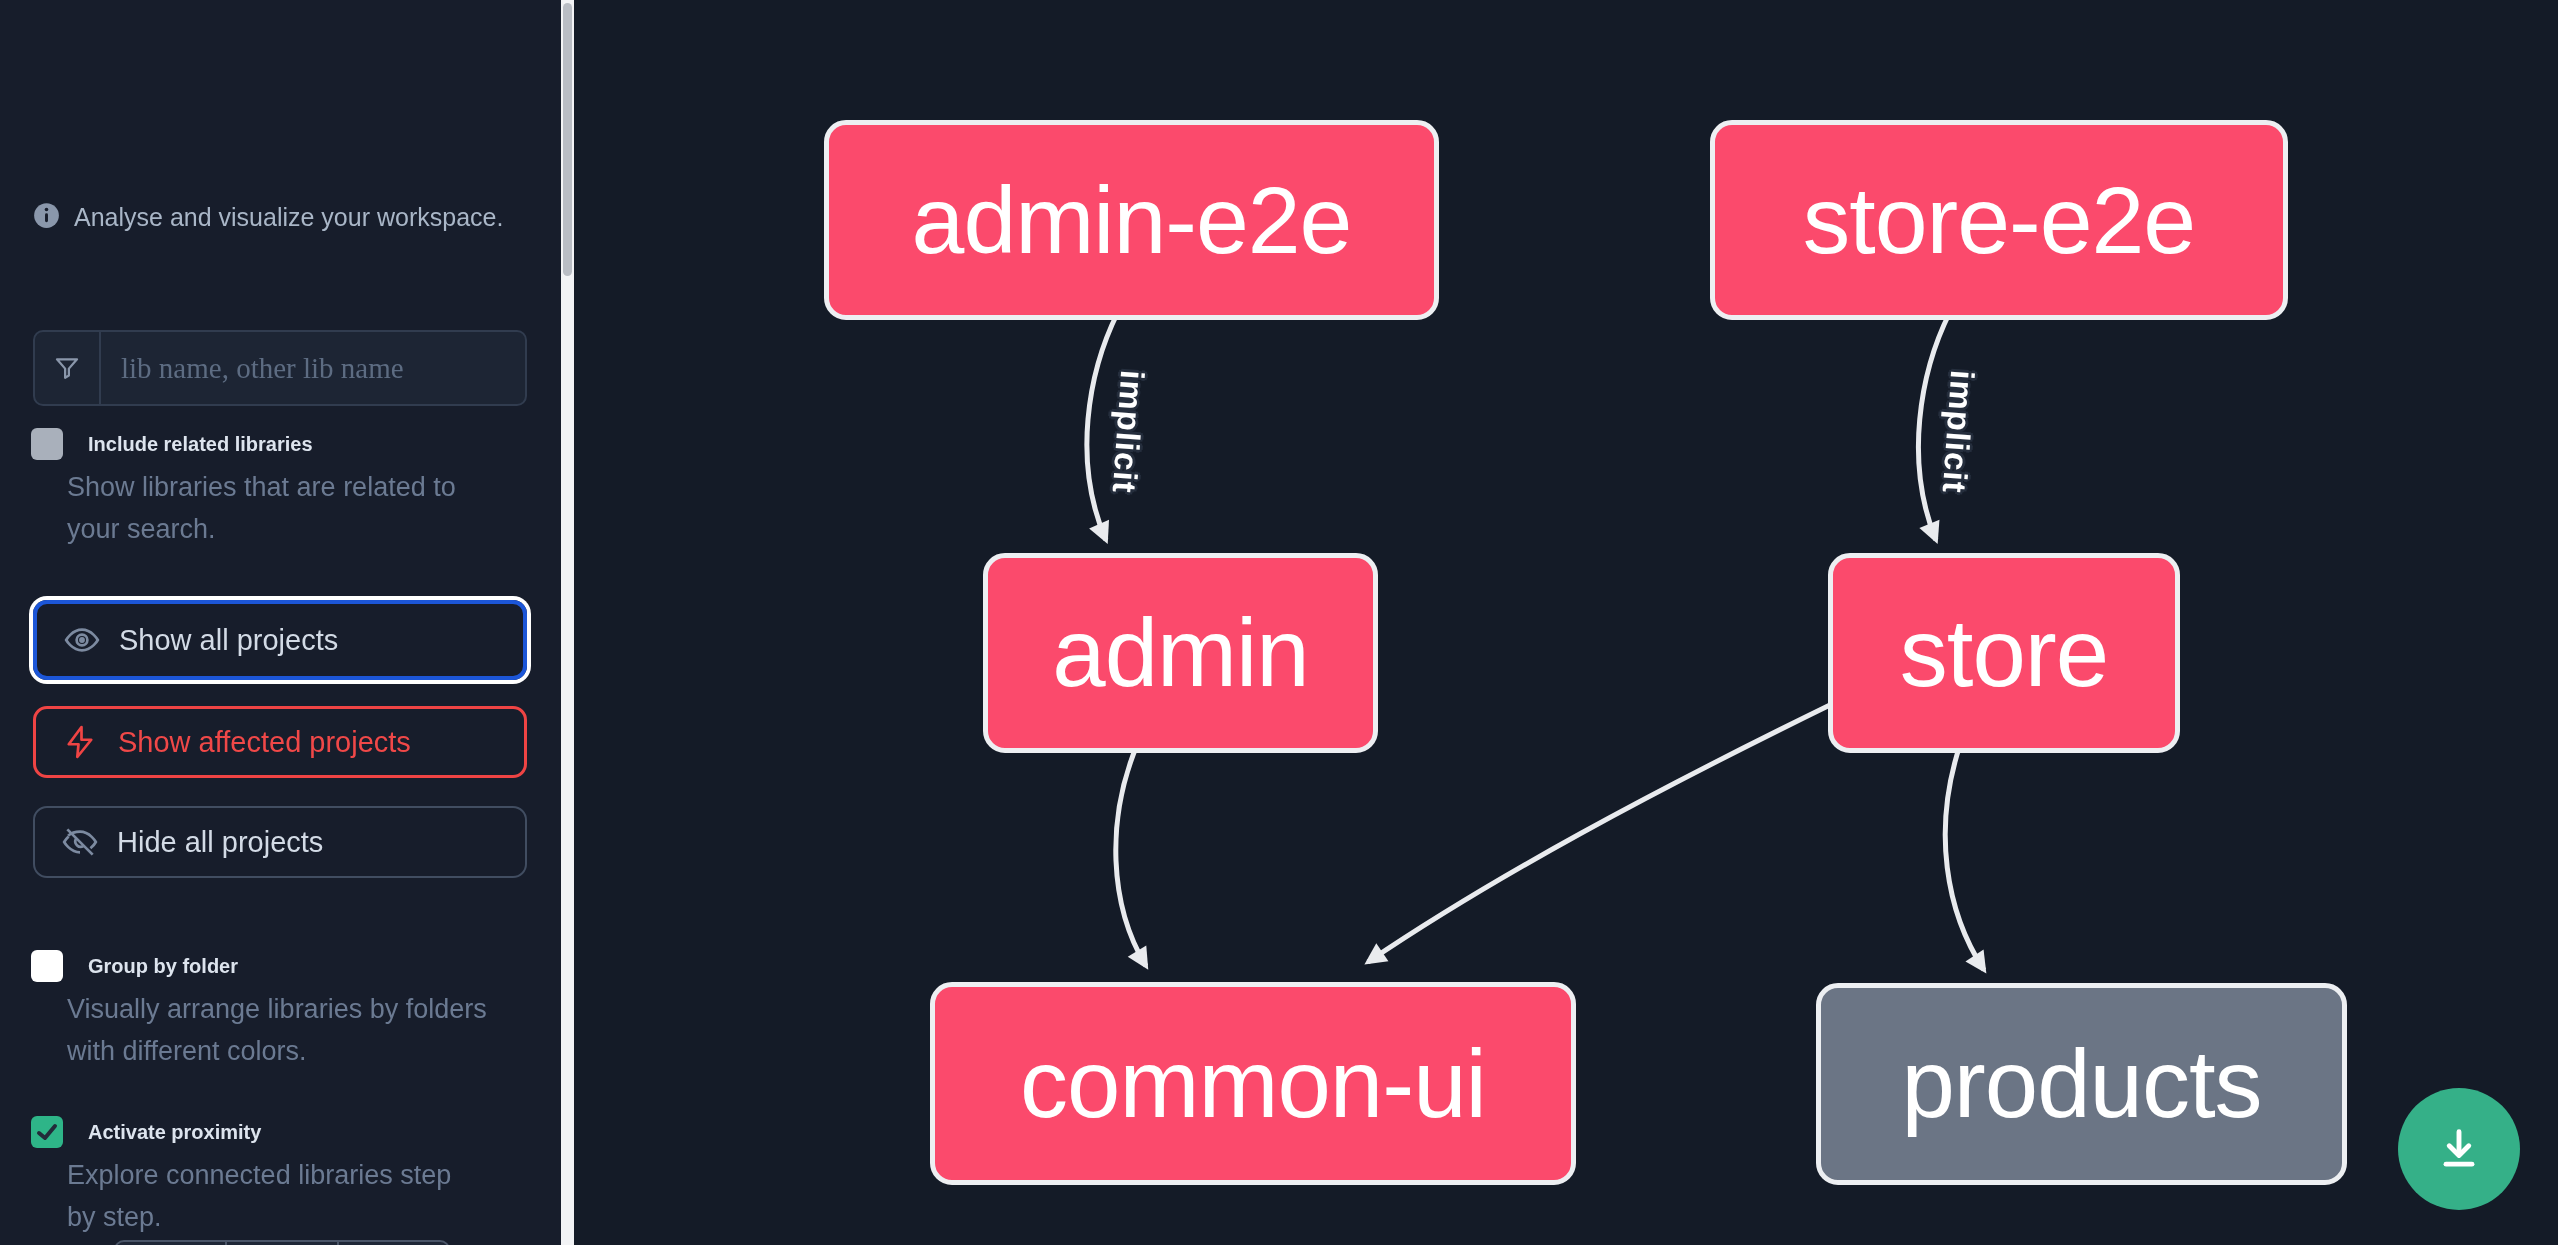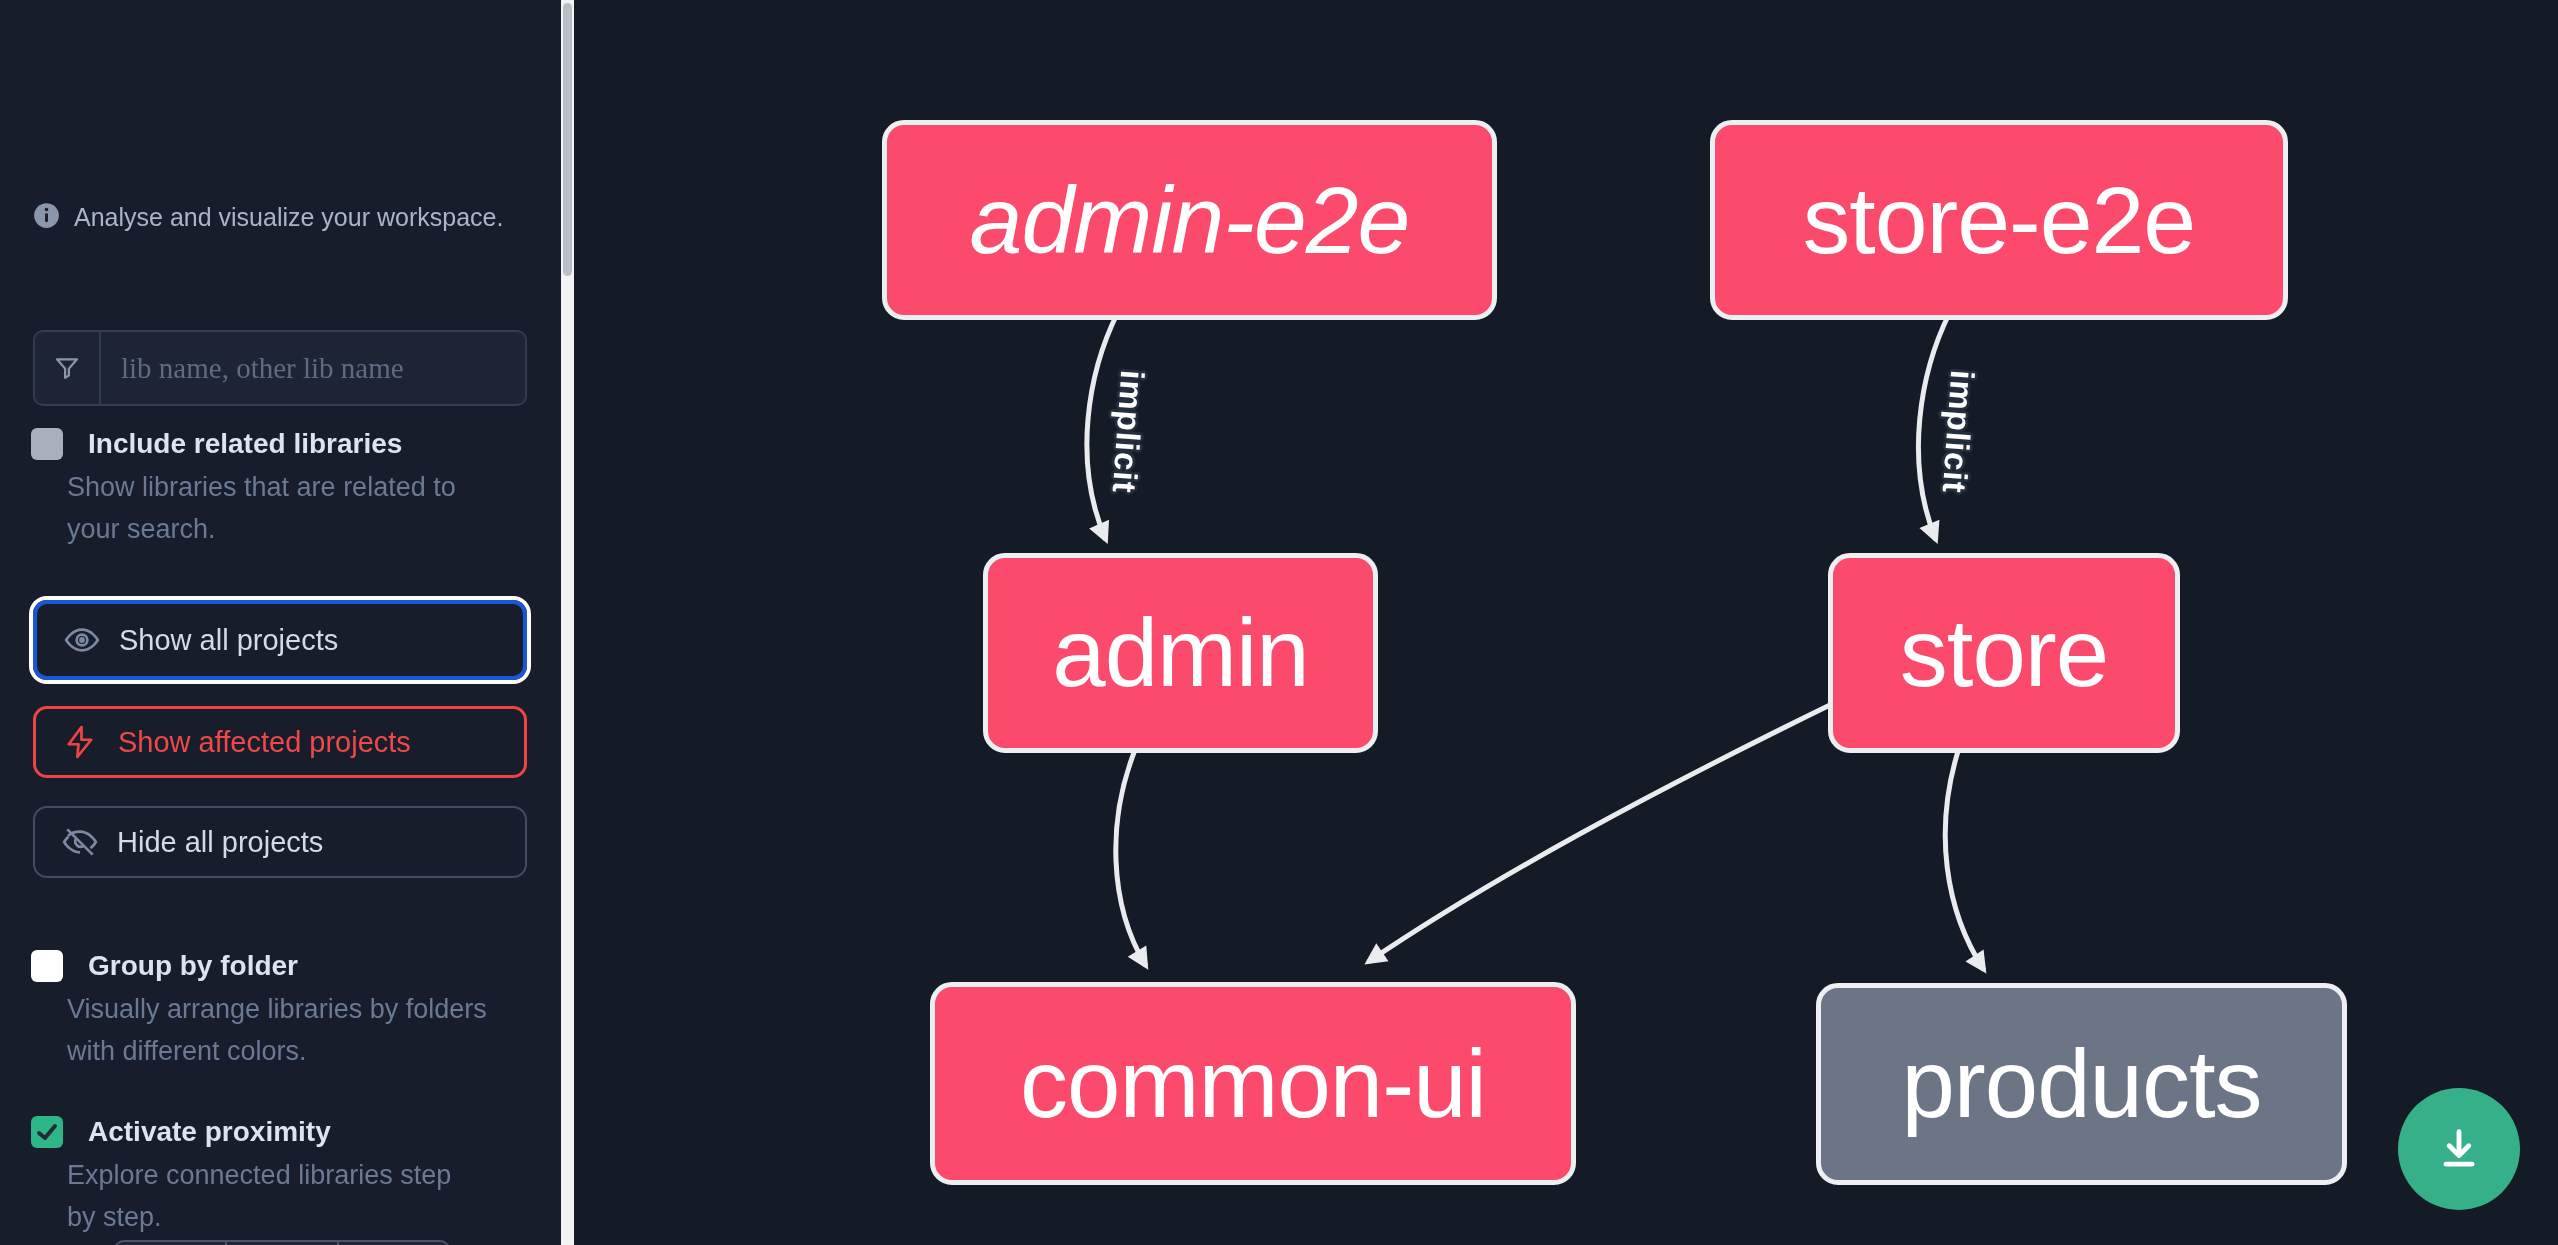--- a/index.html
+++ b/index.html
@@ -37,21 +37,21 @@
       border-right:2px solid #313c4f;}
   #filter-input{flex:1;background:transparent;border:none;outline:none;color:#cfd8e3;
       font-size:29px;padding:0 20px;font-family:Liberation Serif, serif;}
   #filter-input::placeholder{color:#5d6c82;}
 
   .opt-row{position:absolute;left:31px;width:470px;}
   .opt-box{position:absolute;left:0;top:2px;width:32px;height:32px;border-radius:6px;cursor:pointer;}
   .opt-box.plain1{background:#a9b0bb;}
   .opt-box.plain2{background:#ffffff;}
   .opt-box.checked{background:#2eb588;display:flex;align-items:center;justify-content:center;}
-  .opt-label{margin-left:57px;font-size:28px;font-weight:700;color:#dde4ee;line-height:36px;}
+  .opt-label{margin-left:57px;font-size:20px;font-weight:700;color:#dde4ee;line-height:36px;}
   .opt-desc{margin-left:36px;width:420px;font-size:27px;color:#6b7a92;line-height:42px;margin-top:4px;}
 
   .sb-btn{position:absolute;left:33px;width:494px;box-sizing:border-box;border-radius:14px;
       display:flex;align-items:center;cursor:pointer;background:transparent;}
   .sb-btn .bicon{margin-left:26px;width:38px;height:38px;flex:0 0 38px;display:flex;align-items:center;}
   .sb-btn .blabel{margin-left:18px;font-size:29px;font-weight:400;color:#d3dbe6;}
   #btn-show-all{top:600px;height:80px;border:4px solid #1c56d8;box-shadow:0 0 0 4px #ffffff;}
   #btn-show-affected{top:706px;height:72px;border:3px solid #ef4444;align-items:center;}
   #btn-show-affected .blabel{color:#f04848;}
   #btn-hide-all{top:806px;height:72px;border:2px solid #414d61;text-align:center;}
@@ -82,21 +82,21 @@
         <path d="M1950 312 C1920 372, 1904 462, 1936 540" marker-end="url(#arrow)"></path>
         <path d="M1137 745 C1106 820, 1109 905, 1146 966" marker-end="url(#arrow)"></path>
         <path d="M1832 704 C1652 792, 1495 876, 1368 962" marker-end="url(#arrow)"></path>
         <path d="M1960 745 C1932 830, 1946 912, 1984 970" marker-end="url(#arrow)"></path>
       </g>
     </svg>
 
     <div class="edge-label" style="left:1128px;top:432px;">implicit</div>
     <div class="edge-label" style="left:1958px;top:432px;">implicit</div>
 
-    <div class="node pink" style="left:882px;top:120px;width:605px;height:190px;font-size:95px;font-style:italic;">admin-e2e</div>
+    <div class="node pink" style="left:824px;top:120px;width:605px;height:190px;font-size:95px;">admin-e2e</div>
     <div class="node pink" style="left:1710px;top:120px;width:568px;height:190px;font-size:95px;">store-e2e</div>
     <div class="node pink" style="left:983px;top:553px;width:385px;height:190px;">admin</div>
     <div class="node pink" style="left:930px;top:982px;width:636px;height:193px;">common-ui</div>
     <div class="node pink" style="left:1828px;top:553px;width:342px;height:190px;">store</div>
     <div class="node gray" style="left:1816px;top:983px;width:521px;height:192px;">products</div>
   </div>
 
   <div id="sidebar">
 
 

